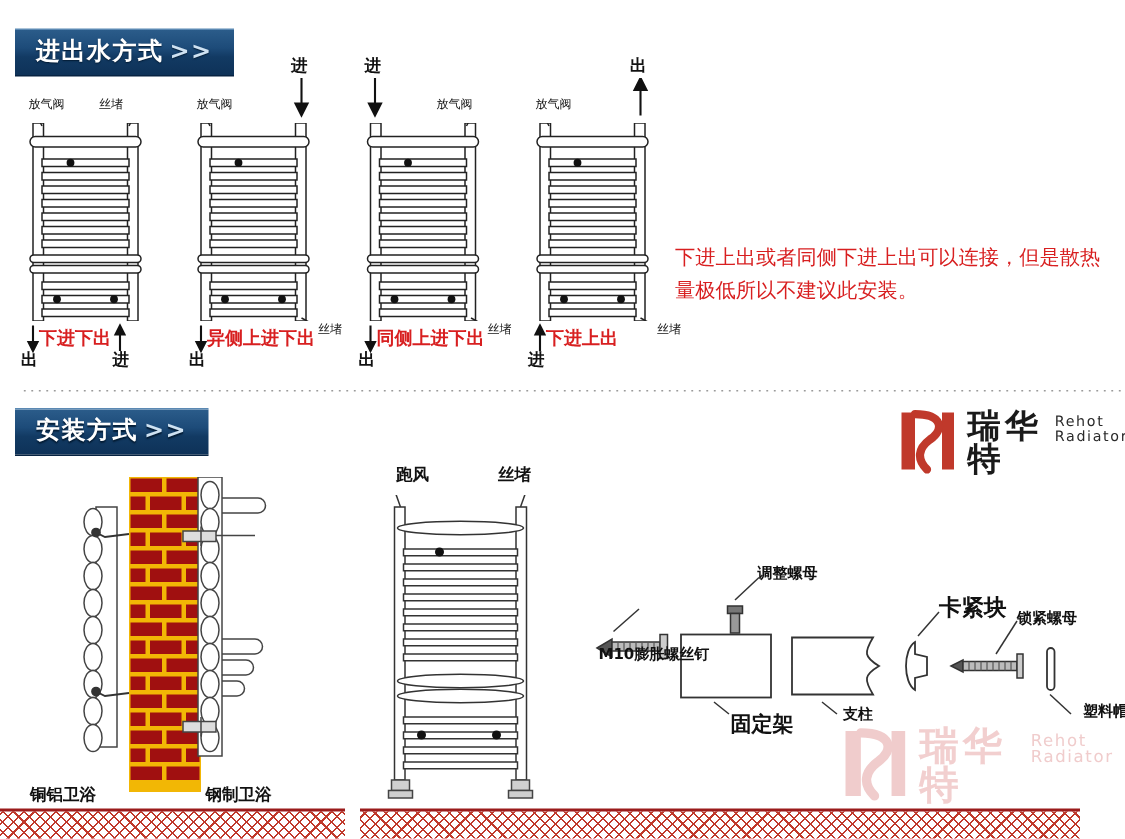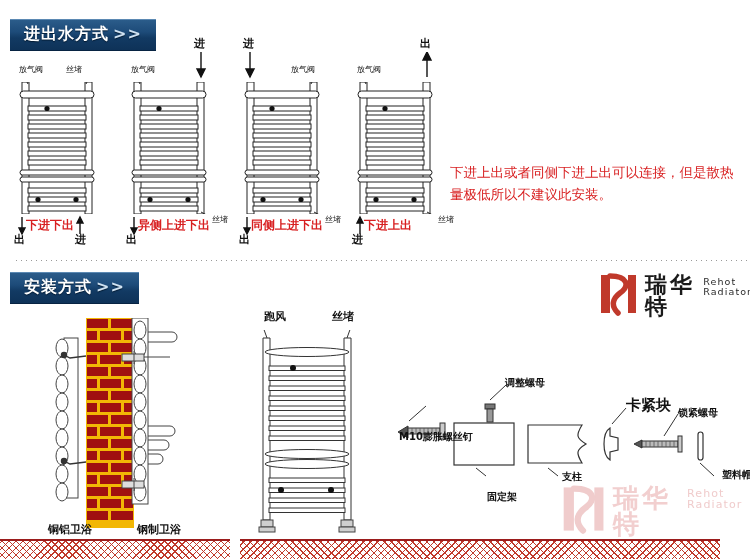--- a/index.html
+++ b/index.html
@@ -379,21 +379,21 @@
       </g>
       <g>
         <rect x="122" y="36" width="22" height="7" fill="#ddd" stroke="#444" stroke-width="1"></rect>
         <rect x="122" y="163" width="22" height="7" fill="#ddd" stroke="#444" stroke-width="1"></rect>
         <line x1="134" y1="33" x2="134" y2="46" stroke="#444" stroke-width="1"></line>
         <line x1="134" y1="160" x2="134" y2="173" stroke="#444" stroke-width="1"></line>
         <line x1="144" y1="39" x2="170" y2="39" stroke="#444" stroke-width="1"></line>
       </g>
     </svg>
   </div>
-  <div class="lab-md" style="left:48px;top:524px;">铜铝卫浴</div>
+  <div class="lab-md" style="left:20px;top:524px;">铜铝卫浴</div>
   <div class="lab-md" style="left:137px;top:524px;">钢制卫浴</div>
 
   <div style="position:absolute;left:258px;top:330px;">
     <svg width="100" height="205" viewBox="0 0 100 205">
       <g stroke="#333" stroke-width="1" fill="#fff">
         <path d="M5 8 L5 190 L12 190 L12 8 Z"></path>
         <path d="M86 8 L86 190 L93 190 L93 8 Z"></path>
         <ellipse cx="49" cy="22" rx="42" ry="4.5"></ellipse>
         <g>
           <rect x="11" y="36" width="76" height="4.5"></rect>
@@ -489,21 +489,21 @@
       </g>
 
       <g>
         <rect x="302" y="52" width="5" height="28" rx="2.5" fill="#fff" stroke="#333" stroke-width="1.2"></rect>
         <line x1="304" y1="83" x2="318" y2="96" stroke="#333" stroke-width="1"></line>
       </g>
     </svg>
   </div>
   <div class="lab-md" style="left:399px;top:396px;font-size:10px;margin-top:36px;">M10膨胀螺丝钉</div>
   <div class="lab-md" style="left:505px;top:378px;font-size:10px;text-align:center;">调整螺母</div>
-  <div class="lab-md" style="left:487px;top:492px;font-size:10px;">固定架</div>
+  <div class="lab-md" style="left:487px;top:476px;font-size:14px;">固定架</div>
   <div class="lab-md" style="left:562px;top:472px;font-size:10px;">支柱</div>
   <div class="lab-md" style="left:626px;top:398px;font-size:15px;">卡紧块</div>
   <div class="lab-md" style="left:678px;top:408px;font-size:10px;">锁紧螺母</div>
   <div class="lab-md" style="left:722px;top:470px;font-size:10px;">塑料帽</div>
 
   <div class="logo water" style="left:560px;top:484px;">
     <div class="mark">
       <svg width="46" height="50" viewBox="0 0 40 44">
         <path d="M3 3 L3 41 L12 41 L12 3 Z" fill="#f0cccc"></path>
         <path d="M30 3 L30 41 L38 41 L38 3 Z" fill="#f0cccc"></path>

